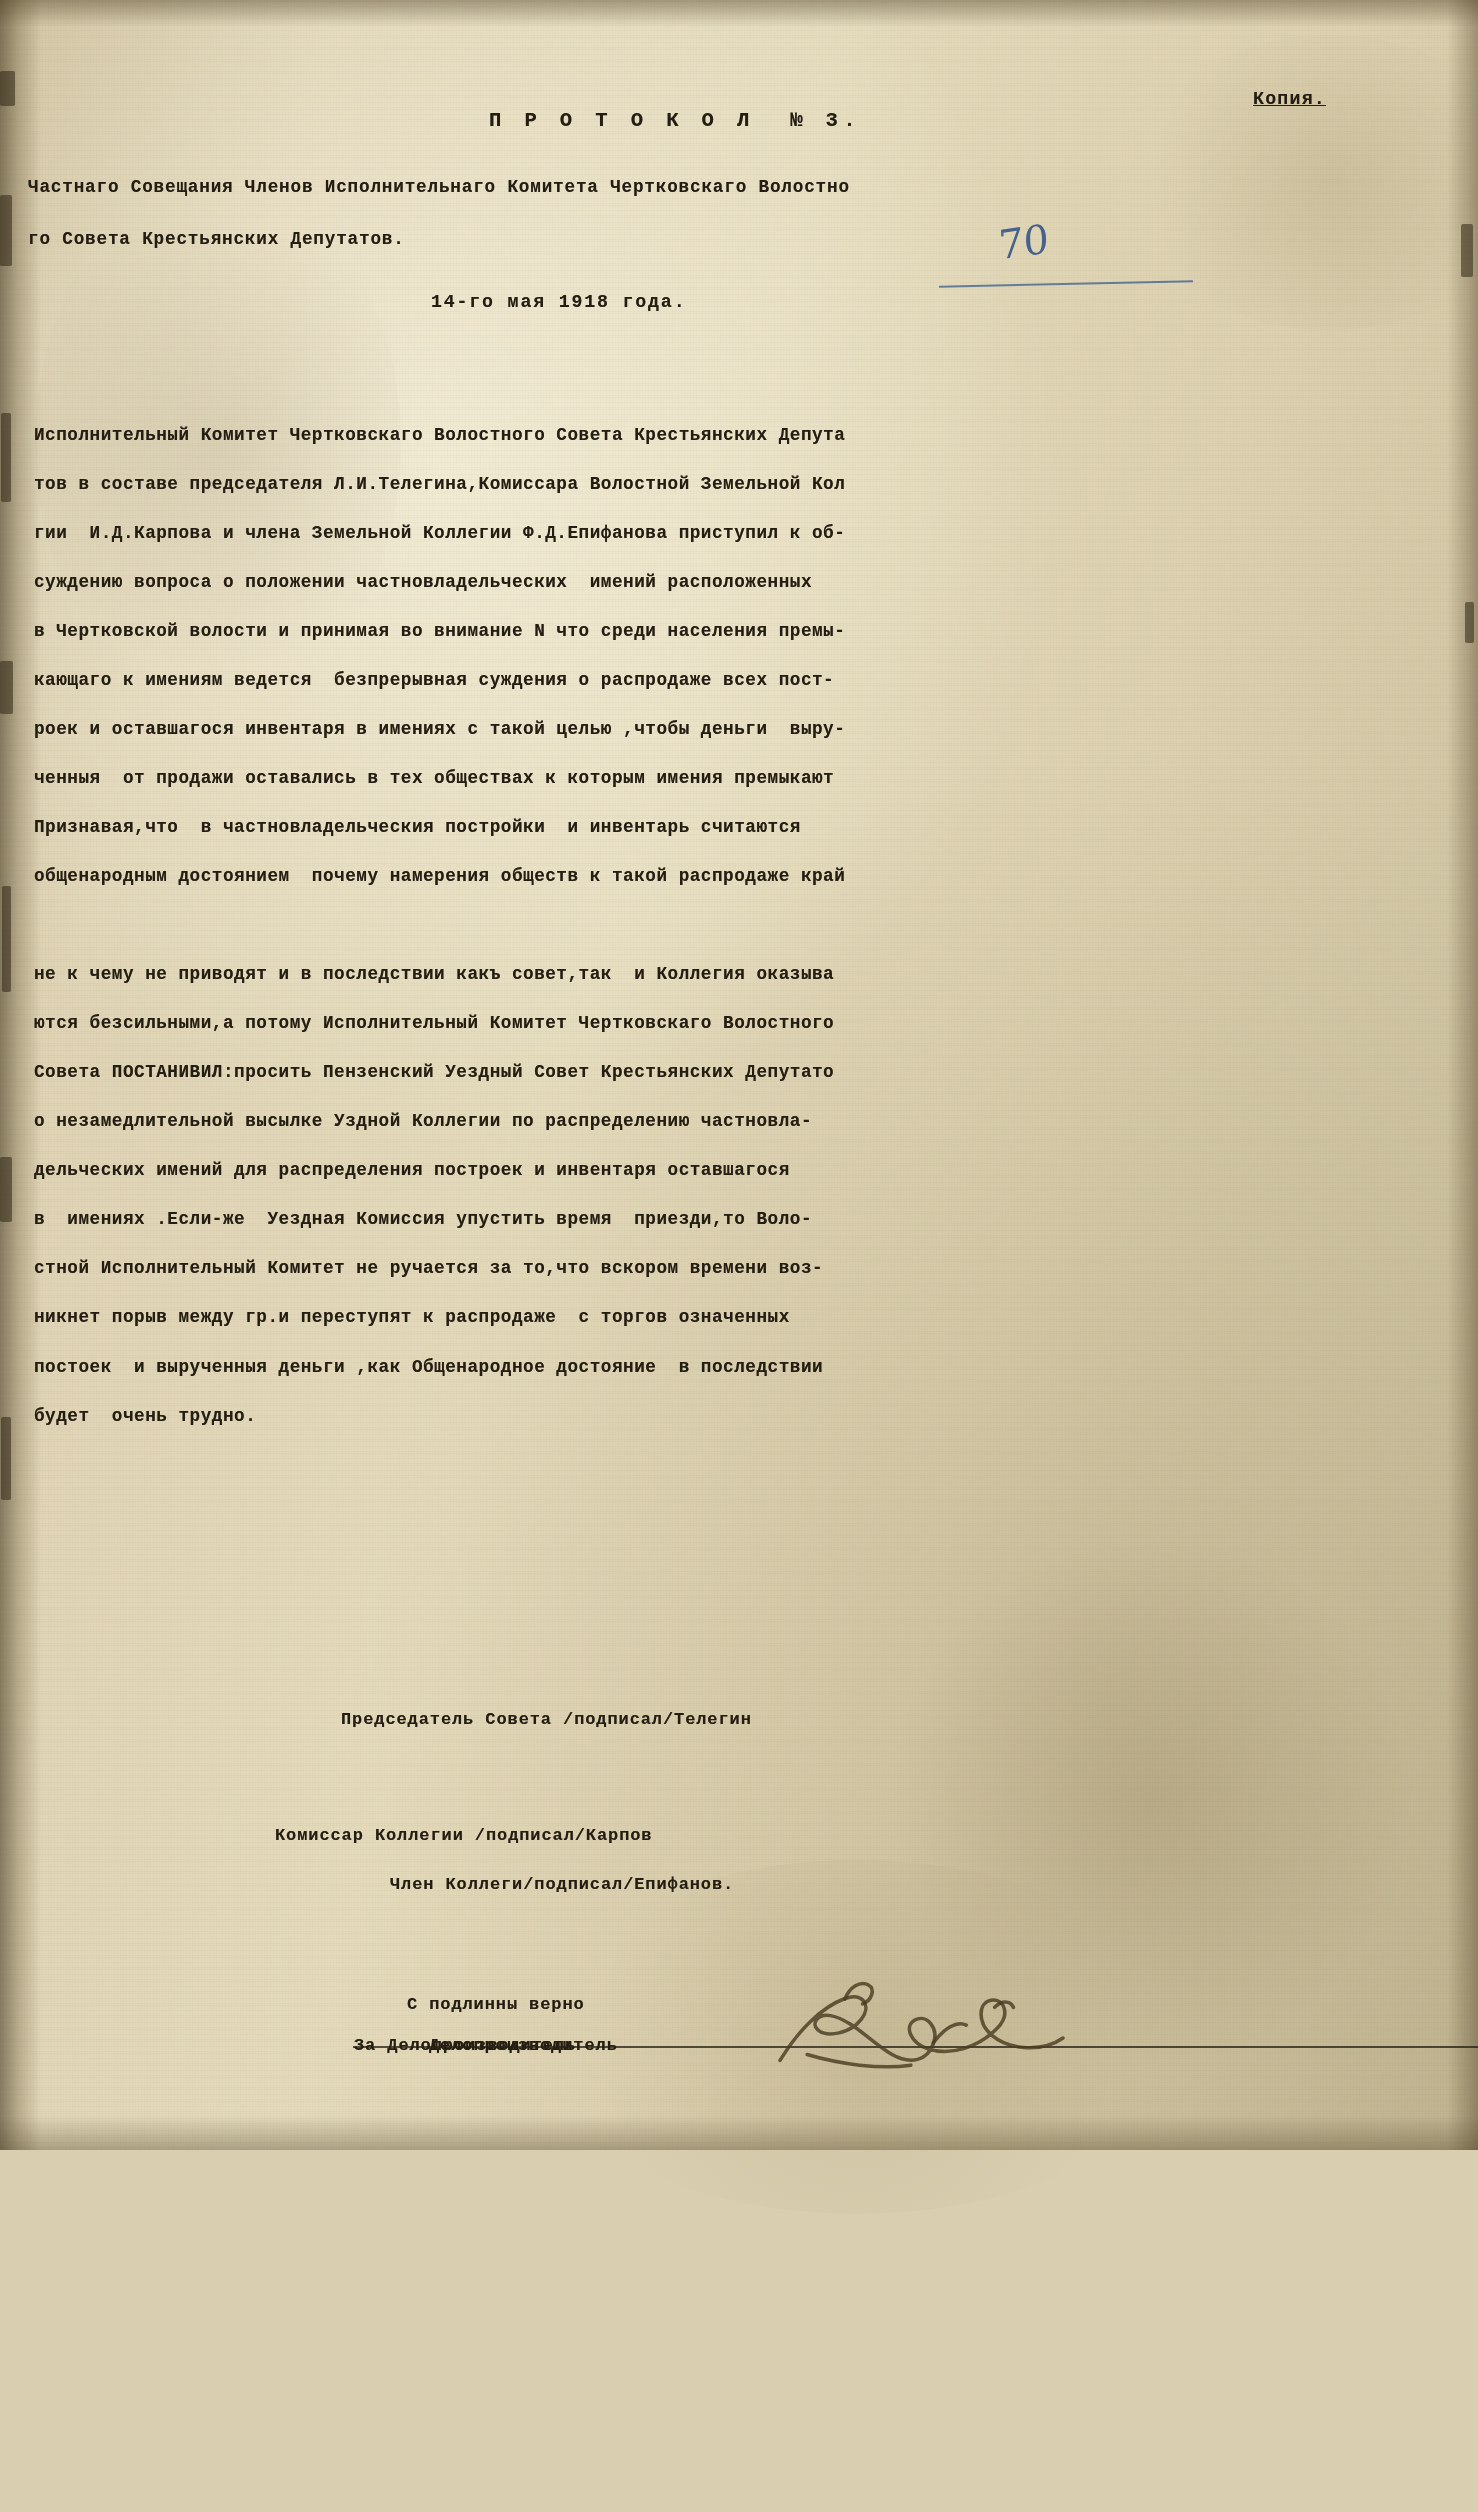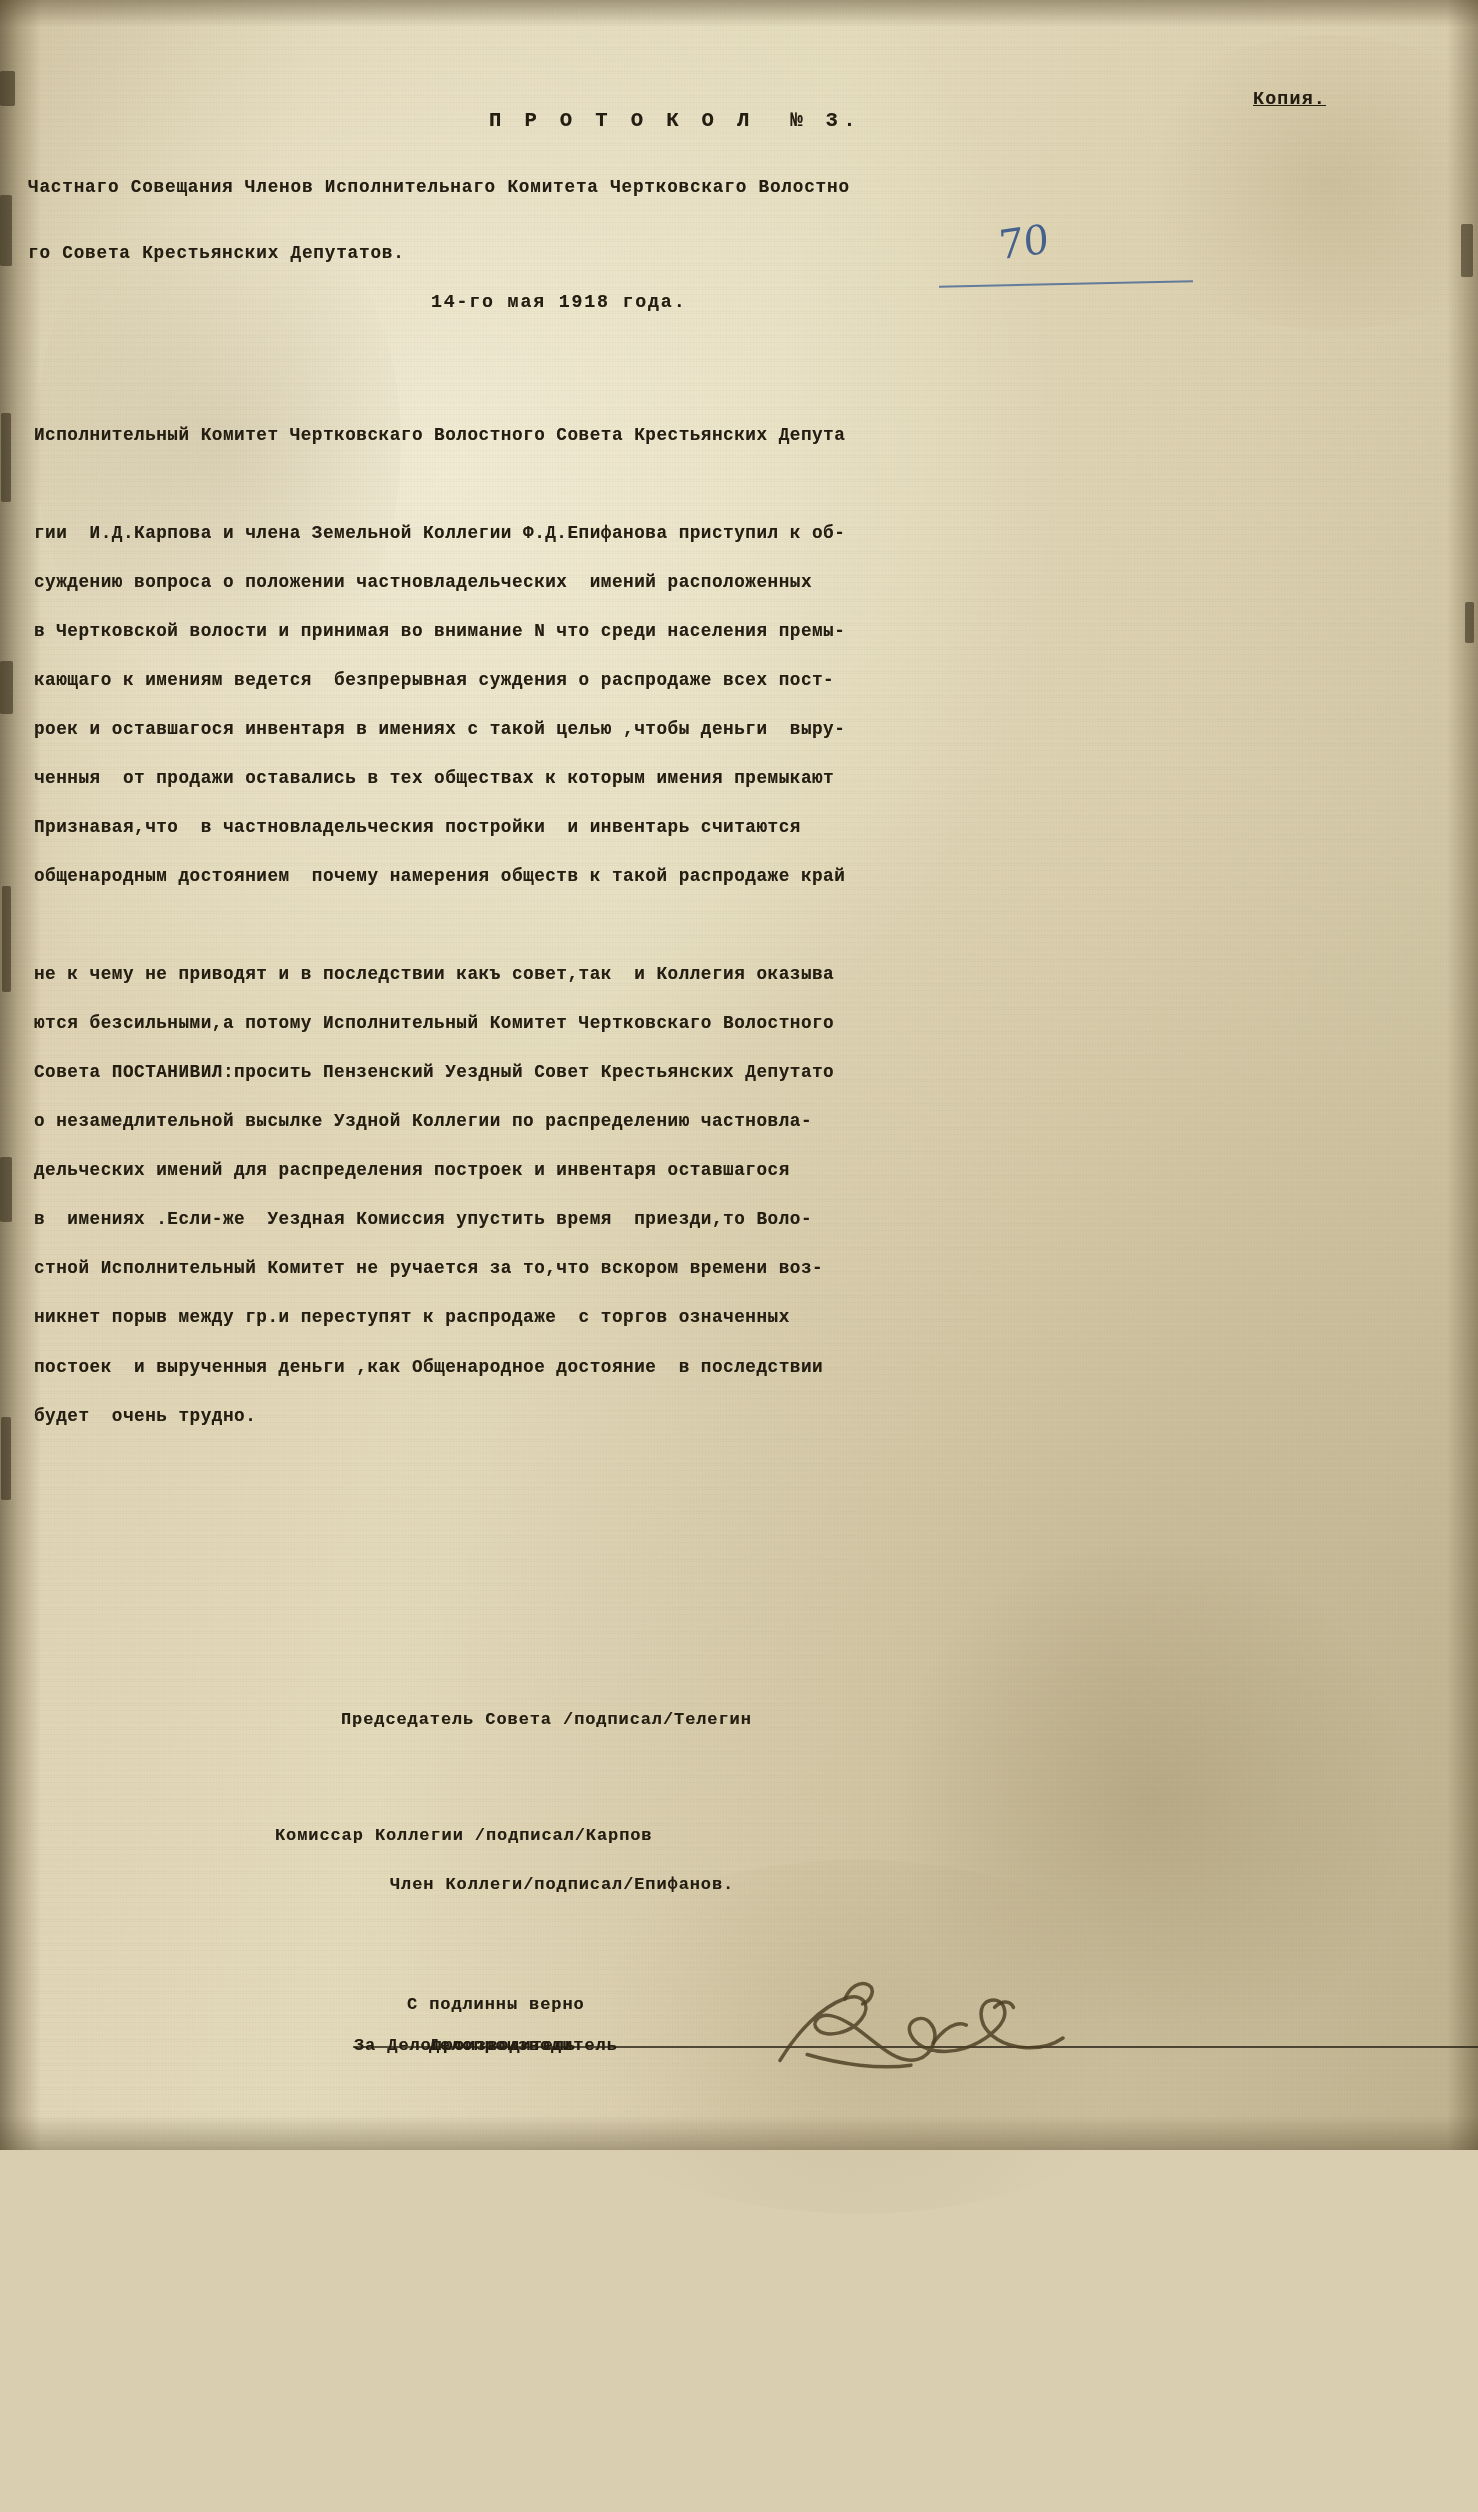--- a/index.html
+++ b/index.html
@@ -218,28 +218,29 @@
     <div class="tear" style="left:0px;top:1157px;width:11.8px;height:65px;"></div>
     <div class="tear" style="left:1.2px;top:1417px;width:9.4px;height:83px;"></div>
     <div class="tear" style="left:1461px;top:224px;width:11.8px;height:53px;"></div>
     <div class="tear" style="left:1465px;top:602px;width:9.4px;height:41px;"></div>
 
     <div class="tw kopiya" style="left:1253px;top:89px;">Копия.</div>
 
     <div class="tw doc-title" style="left:489px;top:109px;">П Р О Т О К О Л  № 3.</div>
 
     <div class="tw head-line" style="left:28px;top:177px;">Частнаго Совещания Членов Исполнительнаго Комитета Чертковскаго Волостно</div>
-    <div class="tw head-line" style="left:28px;top:243px;">го Совета Крестьянских Депутатов.</div>
+    <div class="tw head-line" style="left:28px;top:229px;">го Совета Крестьянских Депутатов.</div>
 
     <div class="tw date-line" style="left:431px;top:292px;">14-го мая 1918 года.</div>
 
     <div class="folio">70</div>
     <div class="folio-underline"></div>
 
     <div class="tw body-line" style="left:34px;top:425px;">Исполнительный Комитет Чертковскаго Волостного Совета Крестьянских Депута</div>
+    <div class="tw body-line" style="left:34px;top:474px;">тов в составе председателя Л.И.Телегина,Комиссара Волостной Земельной Кол</div>
     <div class="tw body-line" style="left:34px;top:523px;text-align:right;">гии  И.Д.Карпова и члена Земельной Коллегии Ф.Д.Епифанова приступил к об-</div>
     <div class="tw body-line" style="left:34px;top:572px;">суждению вопроса о положении частновладельческих  имений расположенных</div>
     <div class="tw body-line" style="left:34px;top:621px;">в Чертковской волости и принимая во внимание N что среди населения премы-</div>
     <div class="tw body-line" style="left:34px;top:670px;">кающаго к имениям ведется  безпрерывная суждения о распродаже всех пост-</div>
     <div class="tw body-line" style="left:34px;top:719px;">роек и оставшагося инвентаря в имениях с такой целью ,чтобы деньги  выру-</div>
     <div class="tw body-line" style="left:34px;top:768px;">ченныя  от продажи оставались в тех обществах к которым имения премыкают</div>
     <div class="tw body-line" style="left:34px;top:817px;">Признавая,что  в частновладельческия постройки  и инвентарь считаются</div>
     <div class="tw body-line" style="left:34px;top:866px;">общенародным достоянием  почему намерения обществ к такой распродаже край</div>
     <div class="tw body-line" style="left:34px;top:964px;">не к чему не приводят и в последствии какъ совет,так  и Коллегия оказыва</div>
     <div class="tw body-line" style="left:34px;top:1013px;">ются безсильными,а потому Исполнительный Комитет Чертковскаго Волостного</div>

